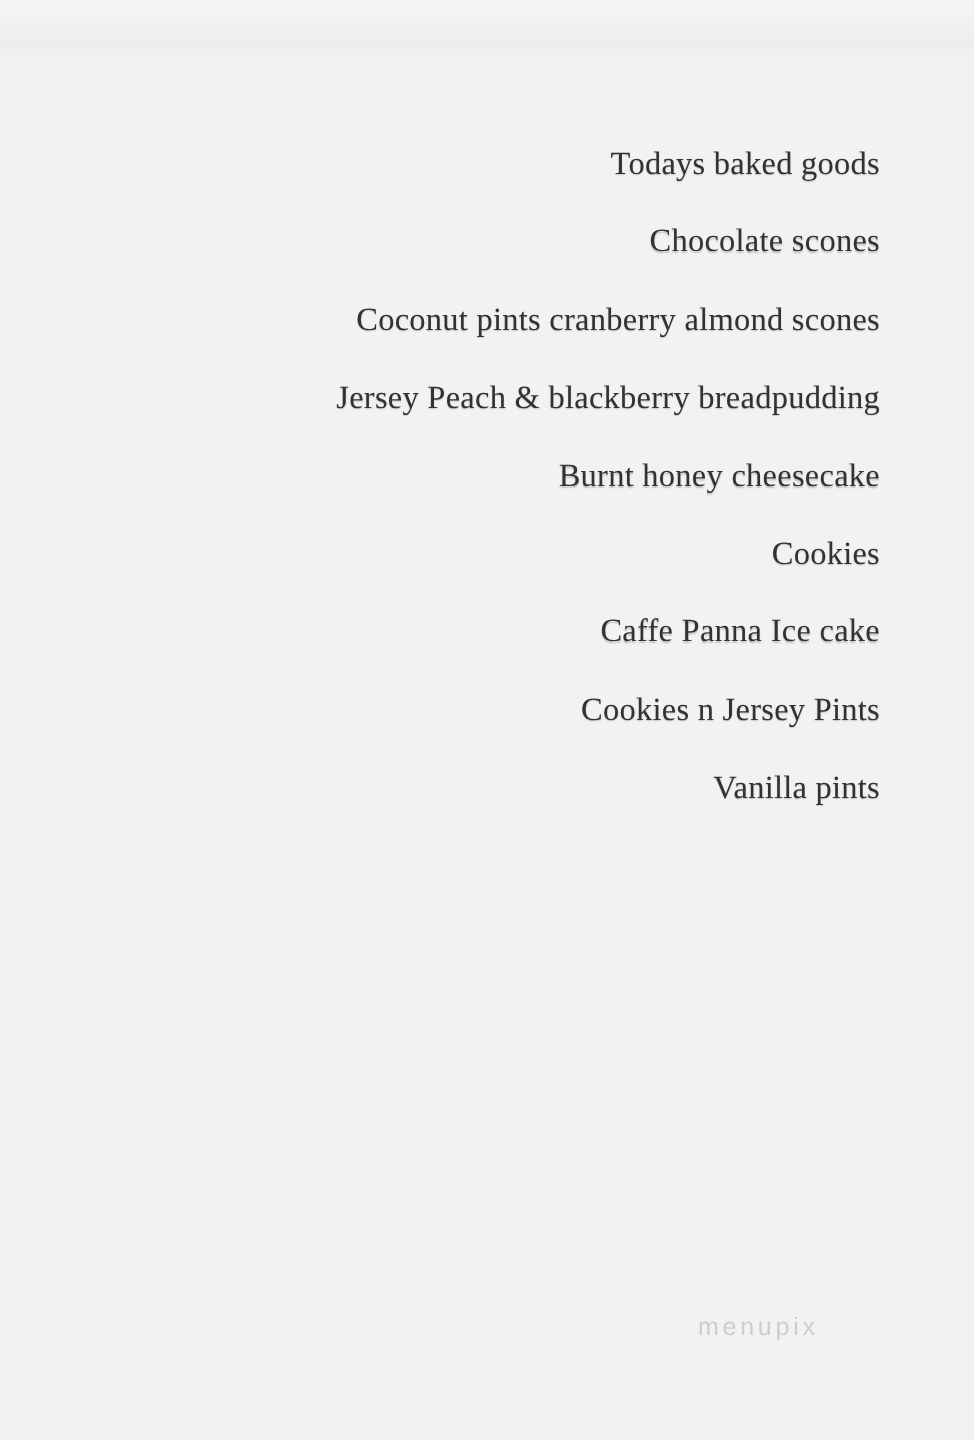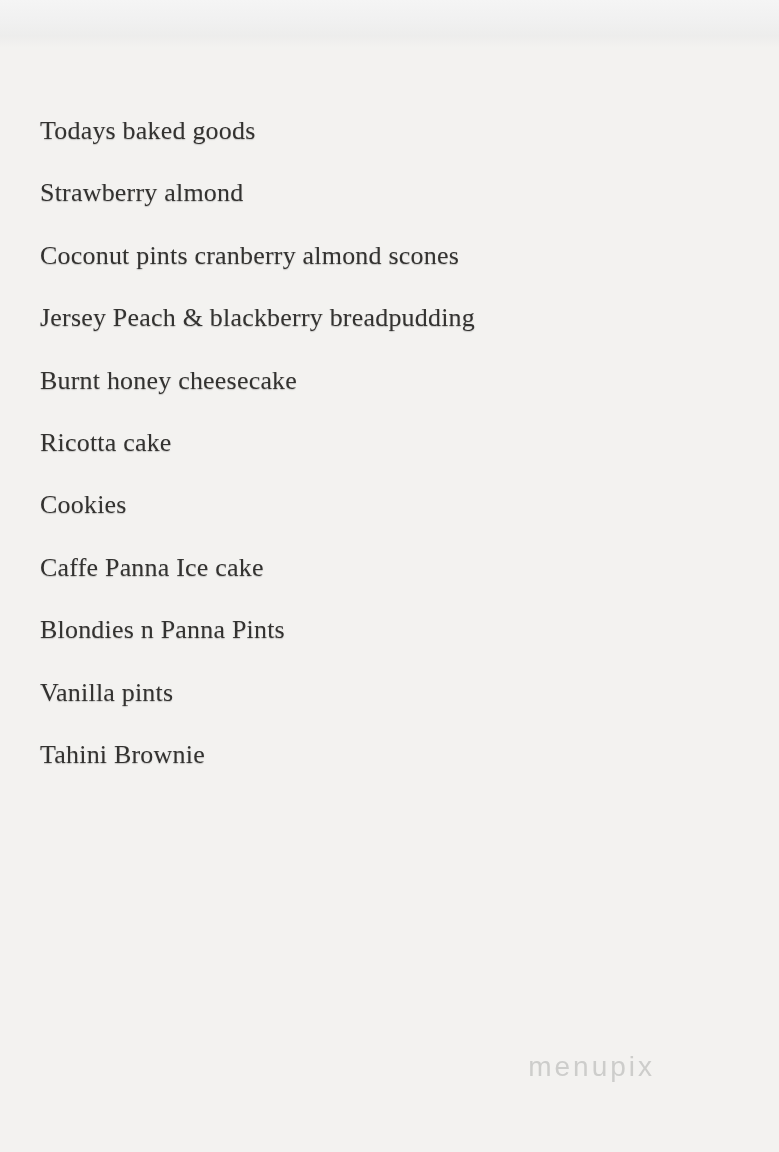--- a/index.html
+++ b/index.html
@@ -26,69 +26,67 @@
       #f1f1f1 40%,
       #ededec 75%,
       var(--bg, #f3f2f0) 100%
     );
   }
   .menu-list {
     position: absolute;
     top: 100px;
     right: 75px;
     left: 40px;
-    text-align: left;
+    text-align: right;
   }
   .line {
     line-height: 62.4px;
     font-size: 26px;
     color: var(--text, #333230);
     text-shadow: 0 1px 1px rgba(110,110,110,0.35);
     letter-spacing: 0.2px;
     white-space: nowrap;
   }
   .watermark {
     position: absolute;
     top: 1051px;
     right: 124px;
     font-family: "Liberation Sans", sans-serif;
-    font-size: 28px;
+    font-size: 20px;
     font-weight: 400;
     letter-spacing: 3px;
     color: var(--watermark, #cdcdcb);
   }
 </style>
 </head>
 <body>
 
 <div class="top-band"></div>
 
 <div class="menu-list">
   <div class="line">Todays baked goods</div>
   <div>
 
-      <div class="line">Strawberry almond</div>
+      <div class="line">Chocolate scones</div>
 
       <div class="line">Coconut pints cranberry almond scones</div>
 
 
       <div class="line">Jersey Peach &amp; blackberry breadpudding</div>
 
       <div class="line">Burnt honey cheesecake</div>
 
-      <div class="line">Ricotta cake</div>
 
       <div class="line">Cookies</div>
 
 
 
 
       <div class="line">Caffe Panna Ice cake</div>
 
-      <div class="line">Blondies n Panna Pints</div>
+      <div class="line">Cookies n Jersey Pints</div>
 
       <div class="line">Vanilla pints</div>
 
-      <div class="line">Tahini Brownie</div>
     </div>
 </div>
 
 <div class="watermark">menupix</div>
 
 </body></html>

